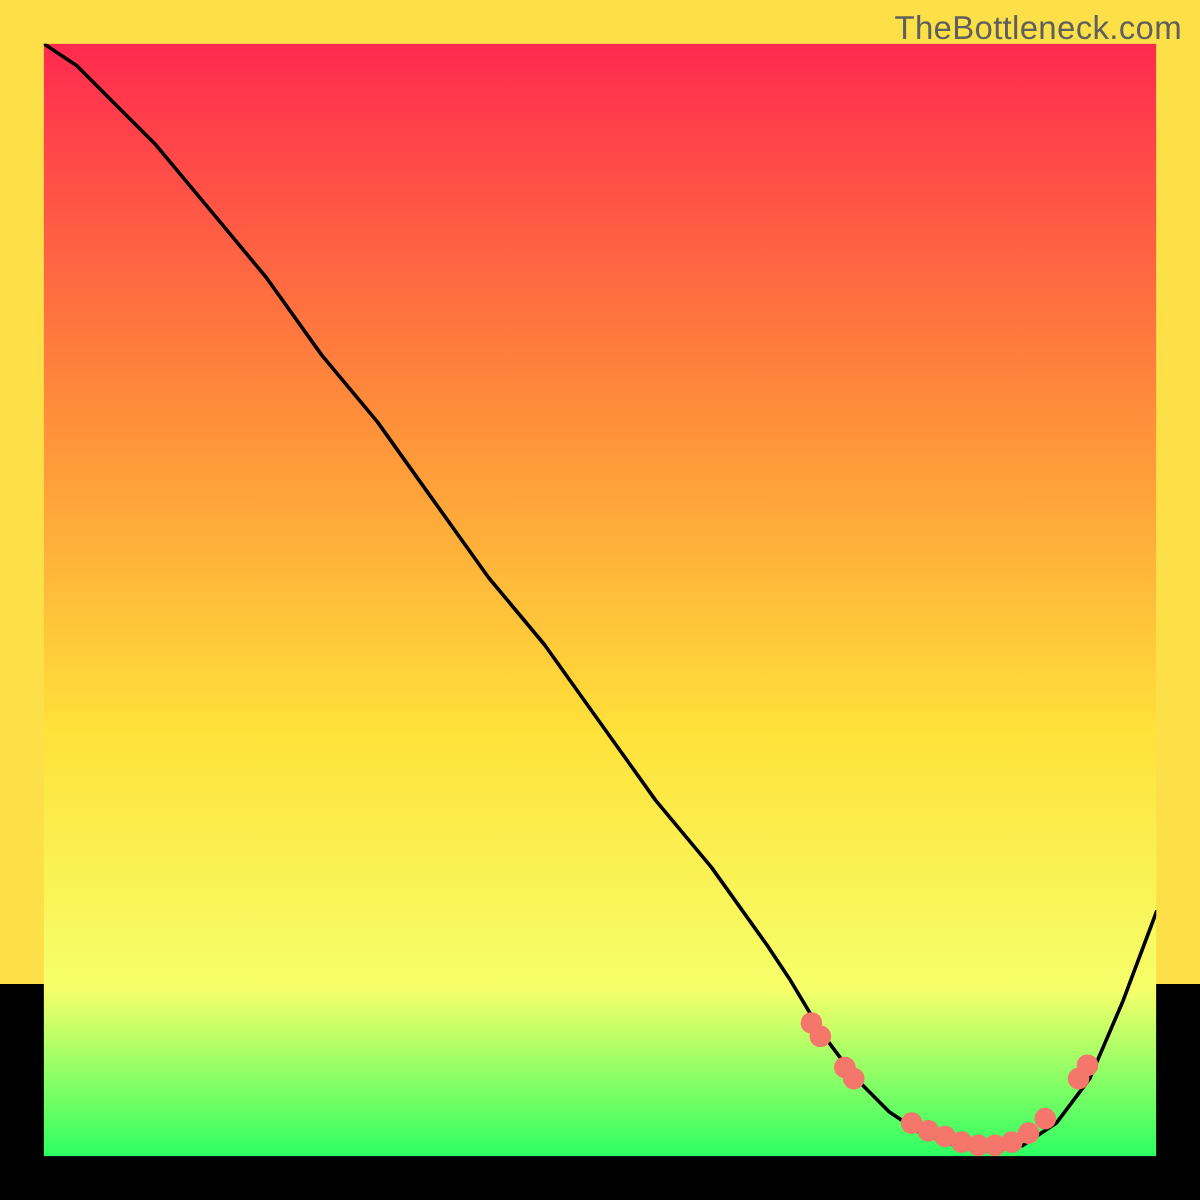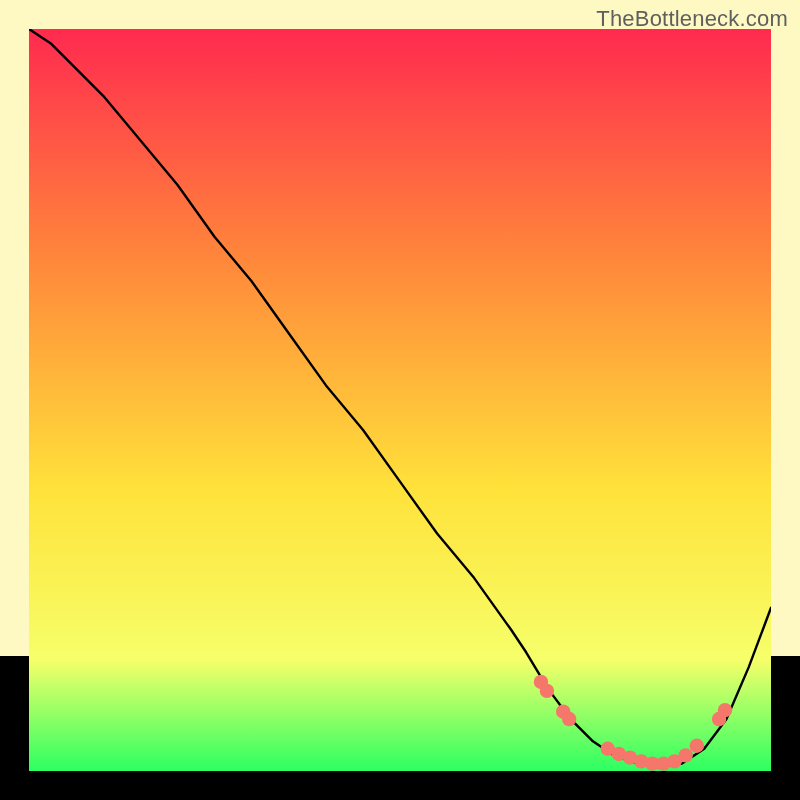--- a/index.html
+++ b/index.html
@@ -8,21 +8,21 @@
     width: 800px;
     height: 800px;
     background: #000;
     font-family: Arial, Helvetica, sans-serif;
     overflow: hidden;
   }
   .frame {
     position: relative;
     width: 800px;
     height: 656px;
-    background: #fef9c3;
+    background: #fde047;
   }
   .watermark {
     position: absolute;
     top: 6px;
     right: 12px;
     color: #5f5f5f;
     font-size: 22px;
     font-weight: 400;
     letter-spacing: 0.2px;
     z-index: 10;

